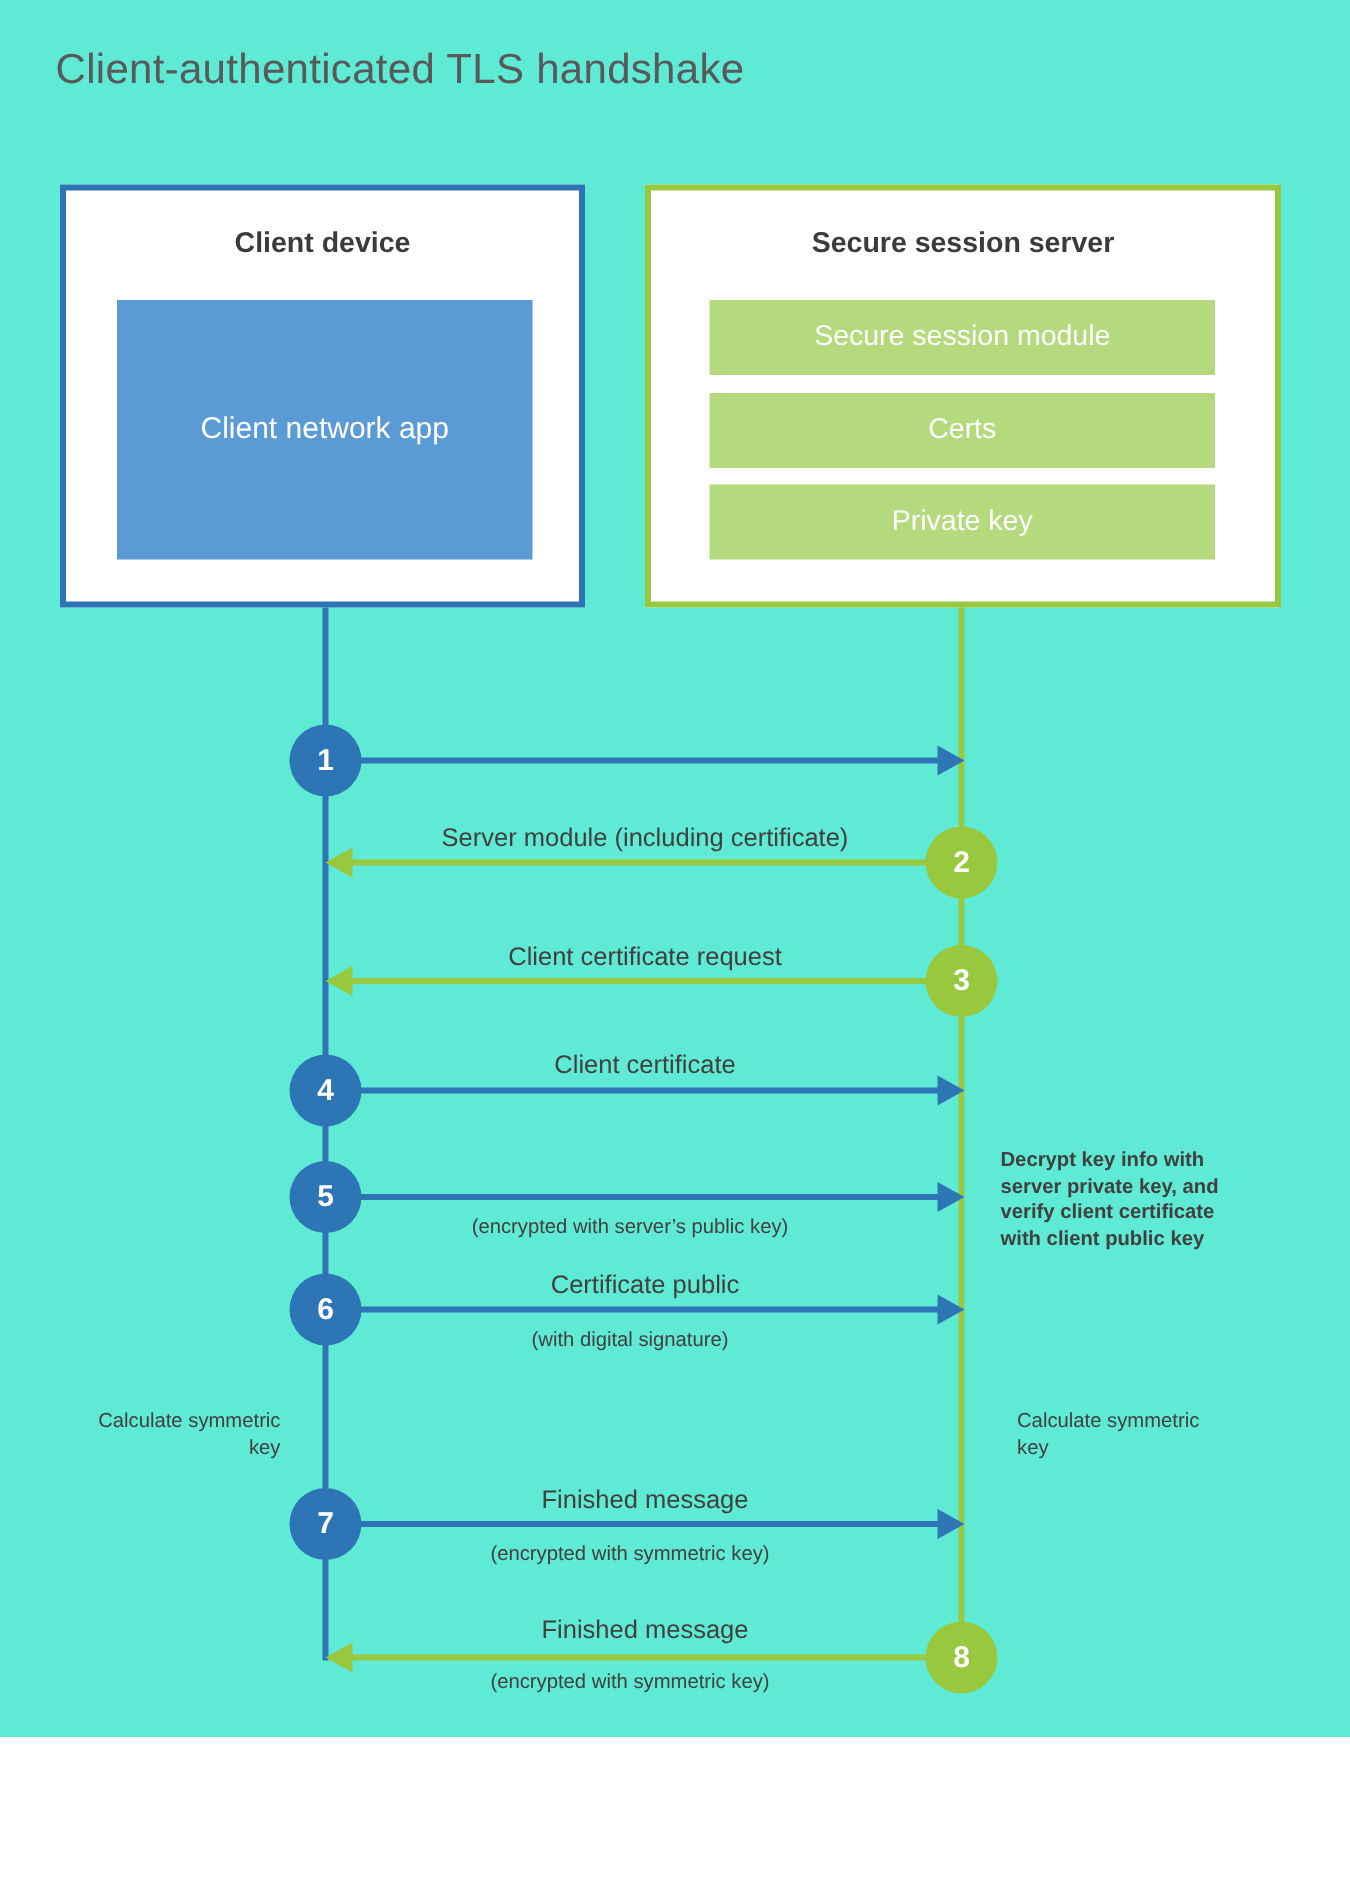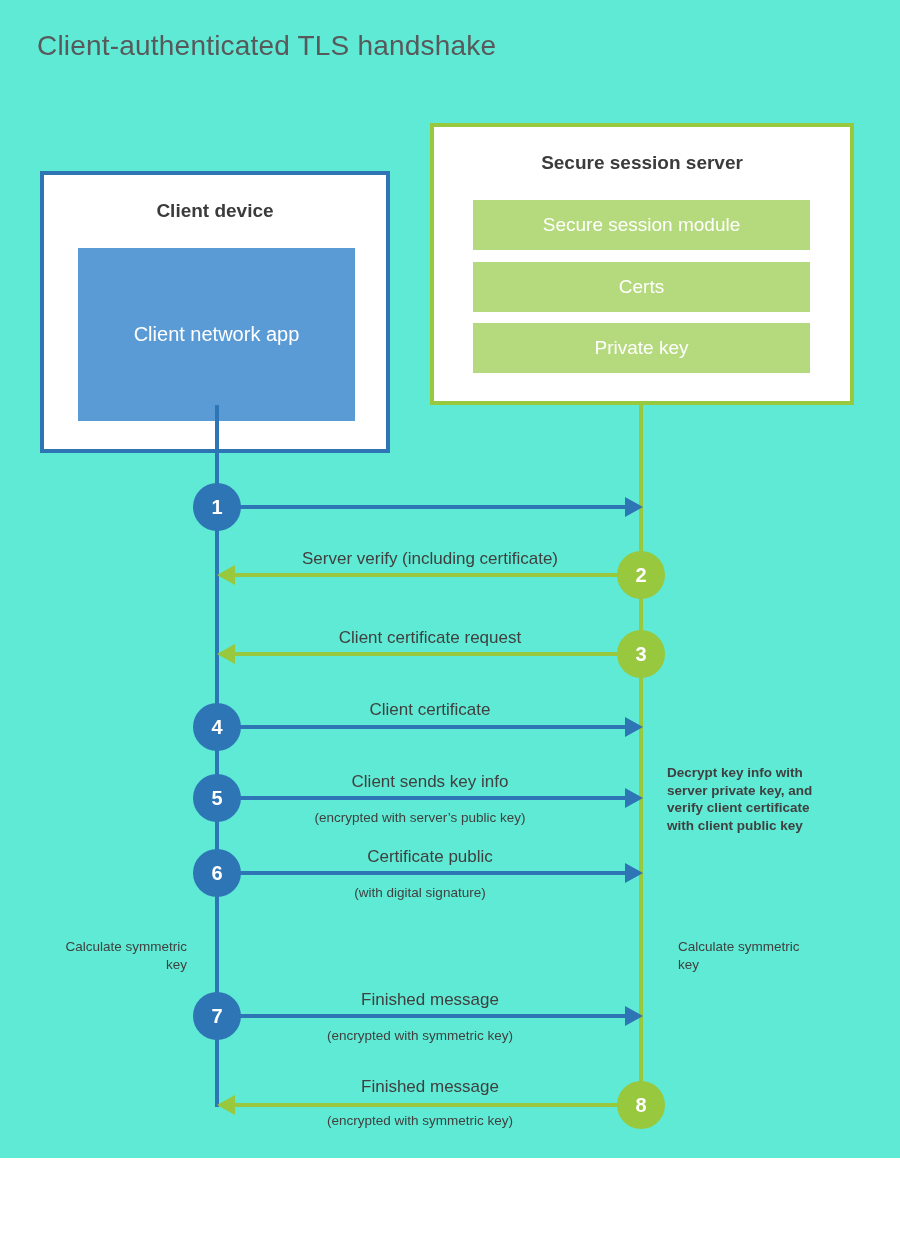--- a/index.html
+++ b/index.html
@@ -24,21 +24,21 @@
     color: #58595b;
   }
   
   .actor-box {
     position: absolute;
     top: 123px;
     height: 282px;
     background: #ffffff;
     border: 4px solid;
   }
-  .client-box { left: 40px; width: 350px; border-color: var(--blue); margin-top: 48px; }
+  .client-box { left: 40px; width: 350px; border-color: var(--blue); }
   .server-box { left: 430px; width: 424px; border-color: var(--green); padding-left: 28px; }
   .actor-title {
     position: absolute;
     left: 0; right: 0; top: 25px;
     text-align: center;
     font-size: 19px;
     font-weight: bold;
     color: #3b3b3b;
   }
   .client-app {
@@ -188,24 +188,23 @@
 
   <div class="badge blue c1">1</div>
   <div class="badge green c2">2</div>
   <div class="badge green c3">3</div>
   <div class="badge blue c4">4</div>
   <div class="badge blue c5">5</div>
   <div class="badge blue c6">6</div>
   <div class="badge blue c7">7</div>
   <div class="badge green c8">8</div>
 
-  <div class="lbl l2">Server verify (including certificate)</div>
+  <div class="lbl l2">Server module (including certificate)</div>
   <div class="lbl l3">Client certificate request</div>
   <div class="lbl l4">Client certificate</div>
-  <div class="lbl l5">Client sends key info</div>
   <div class="lbl l6">Certificate public</div>
   <div class="lbl l7">Finished message</div>
   <div class="lbl l8">Finished message</div>
 
   <div class="sub s5">(encrypted with server’s public key)</div>
   <div class="sub s6">(with digital signature)</div>
   <div class="sub s7">(encrypted with symmetric key)</div>
   <div class="sub s8">(encrypted with symmetric key)</div>
 
   <div class="side-note note-decrypt">Decrypt key info with server private key, and verify client certificate with client public key</div>

